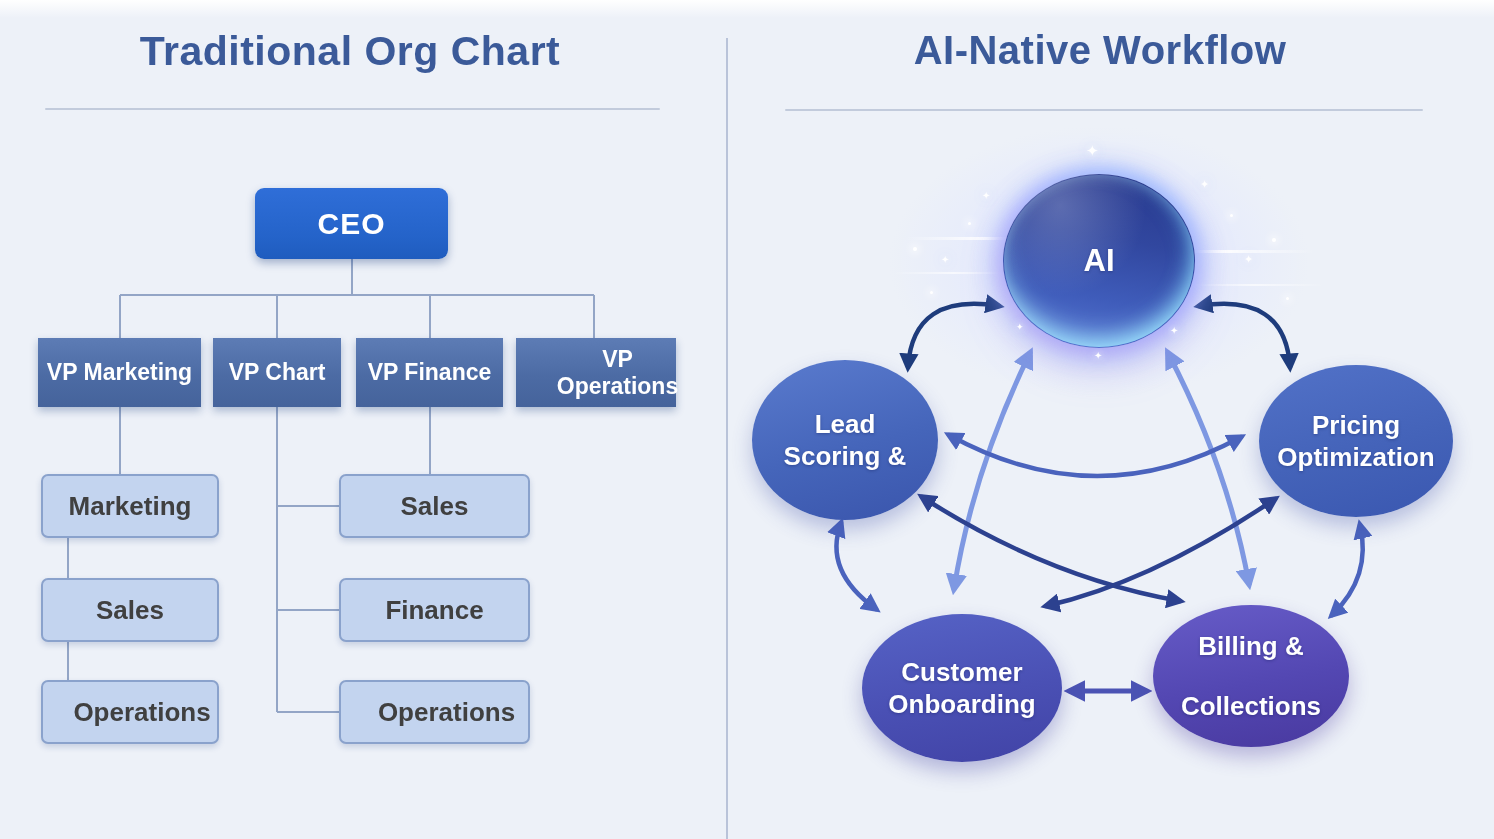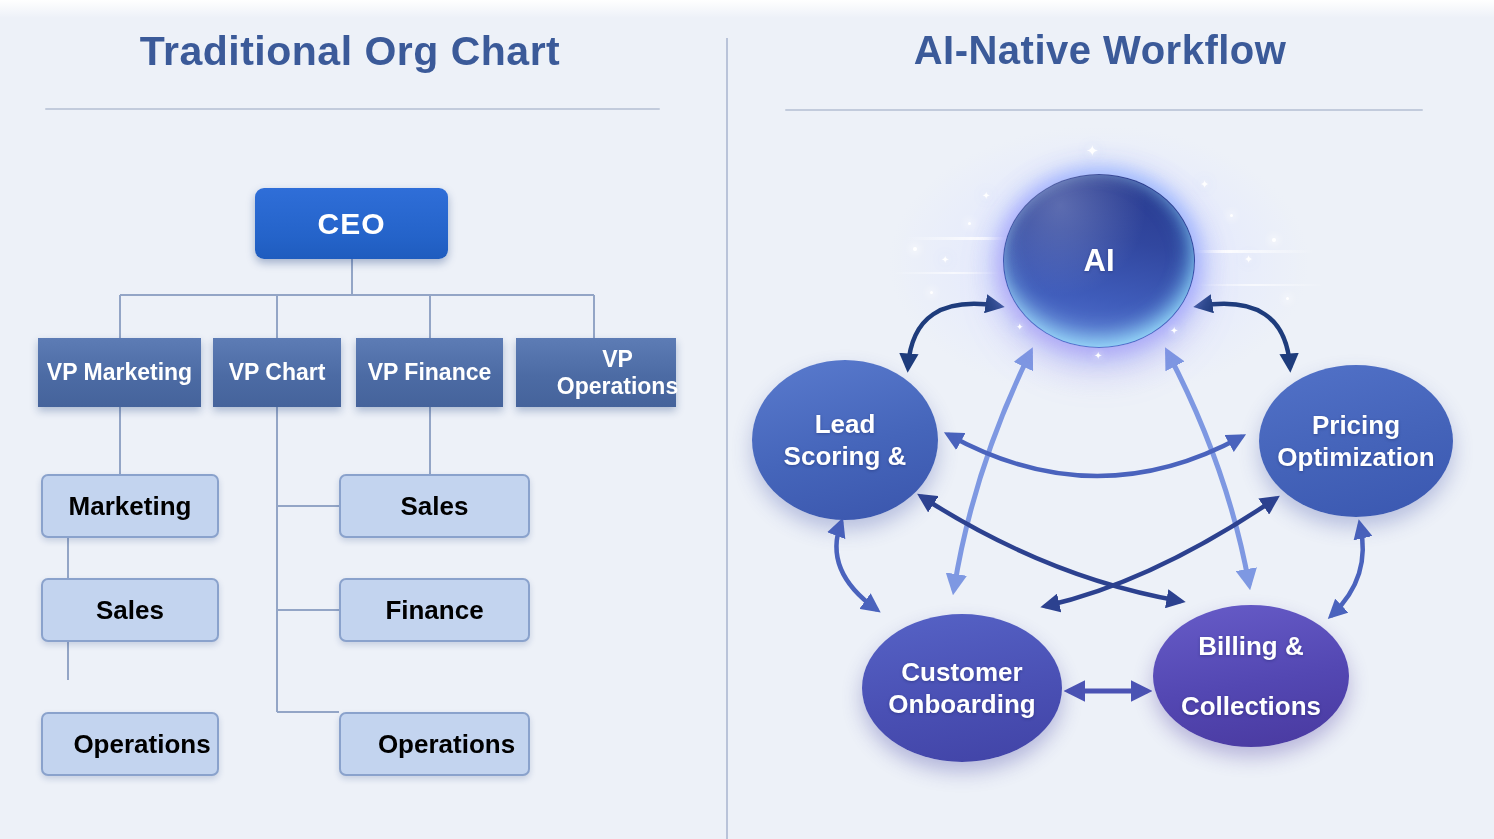--- a/index.html
+++ b/index.html
@@ -29,24 +29,24 @@
     color:#ffffff;font-size:30px;letter-spacing:1px;
     box-shadow:0 4px 9px rgba(23,58,122,.35);}
   .vp{top:338px;height:69px;border-radius:0;color:#ffffff;font-size:23px;
     background:linear-gradient(180deg,#5d7cb5 0%,#4c6ba4 55%,#45639b 100%);
     box-shadow:0 4px 8px rgba(23,58,122,.3);}
   .vp0{left:38px;width:163px;}
   .vp1{left:213px;width:128px;}
   .vp2{left:356px;width:147px;}
   .vp3{left:516px;width:160px;padding-left:43px;}
   .report{height:64px;border-radius:7px;background:#c3d4ef;border:2px solid #8aa2cc;
-    color:#000000;font-size:26px;box-shadow:0 3px 6px rgba(23,58,122,.18);}
+    color:#404040;font-size:26px;box-shadow:0 3px 6px rgba(23,58,122,.18);}
   .colA{left:41px;width:178px;}
   .colB{left:339px;width:191px;}
-  .row0{top:474px;} .row1{top:578px;} .row2{top:712px;padding-left:24px;}
+  .row0{top:474px;} .row1{top:578px;} .row2{top:680px;padding-left:24px;}
   
   .edges-svg{position:absolute;left:0;top:0;z-index:2;pointer-events:none;}
   .halo{position:absolute;left:889px;top:126px;width:420px;height:272px;z-index:1;
     background:radial-gradient(ellipse closest-side,rgba(255,255,255,.96) 0%,rgba(224,230,255,.6) 52%,rgba(237,241,248,0) 100%);}
   .streak{position:absolute;z-index:1;height:3px;border-radius:2px;
     background:linear-gradient(90deg,rgba(255,255,255,0),rgba(255,255,255,.95),rgba(255,255,255,0));}
   .ring{position:absolute;left:999px;top:170px;width:200px;height:182px;border-radius:50%;z-index:2;
     background:linear-gradient(205deg,#aee2ff 0%,#d9c6ff 45%,#ffc3ea 85%);
     filter:blur(7px);opacity:.95;}
   .bubble{position:absolute;display:flex;flex-direction:column;align-items:center;

